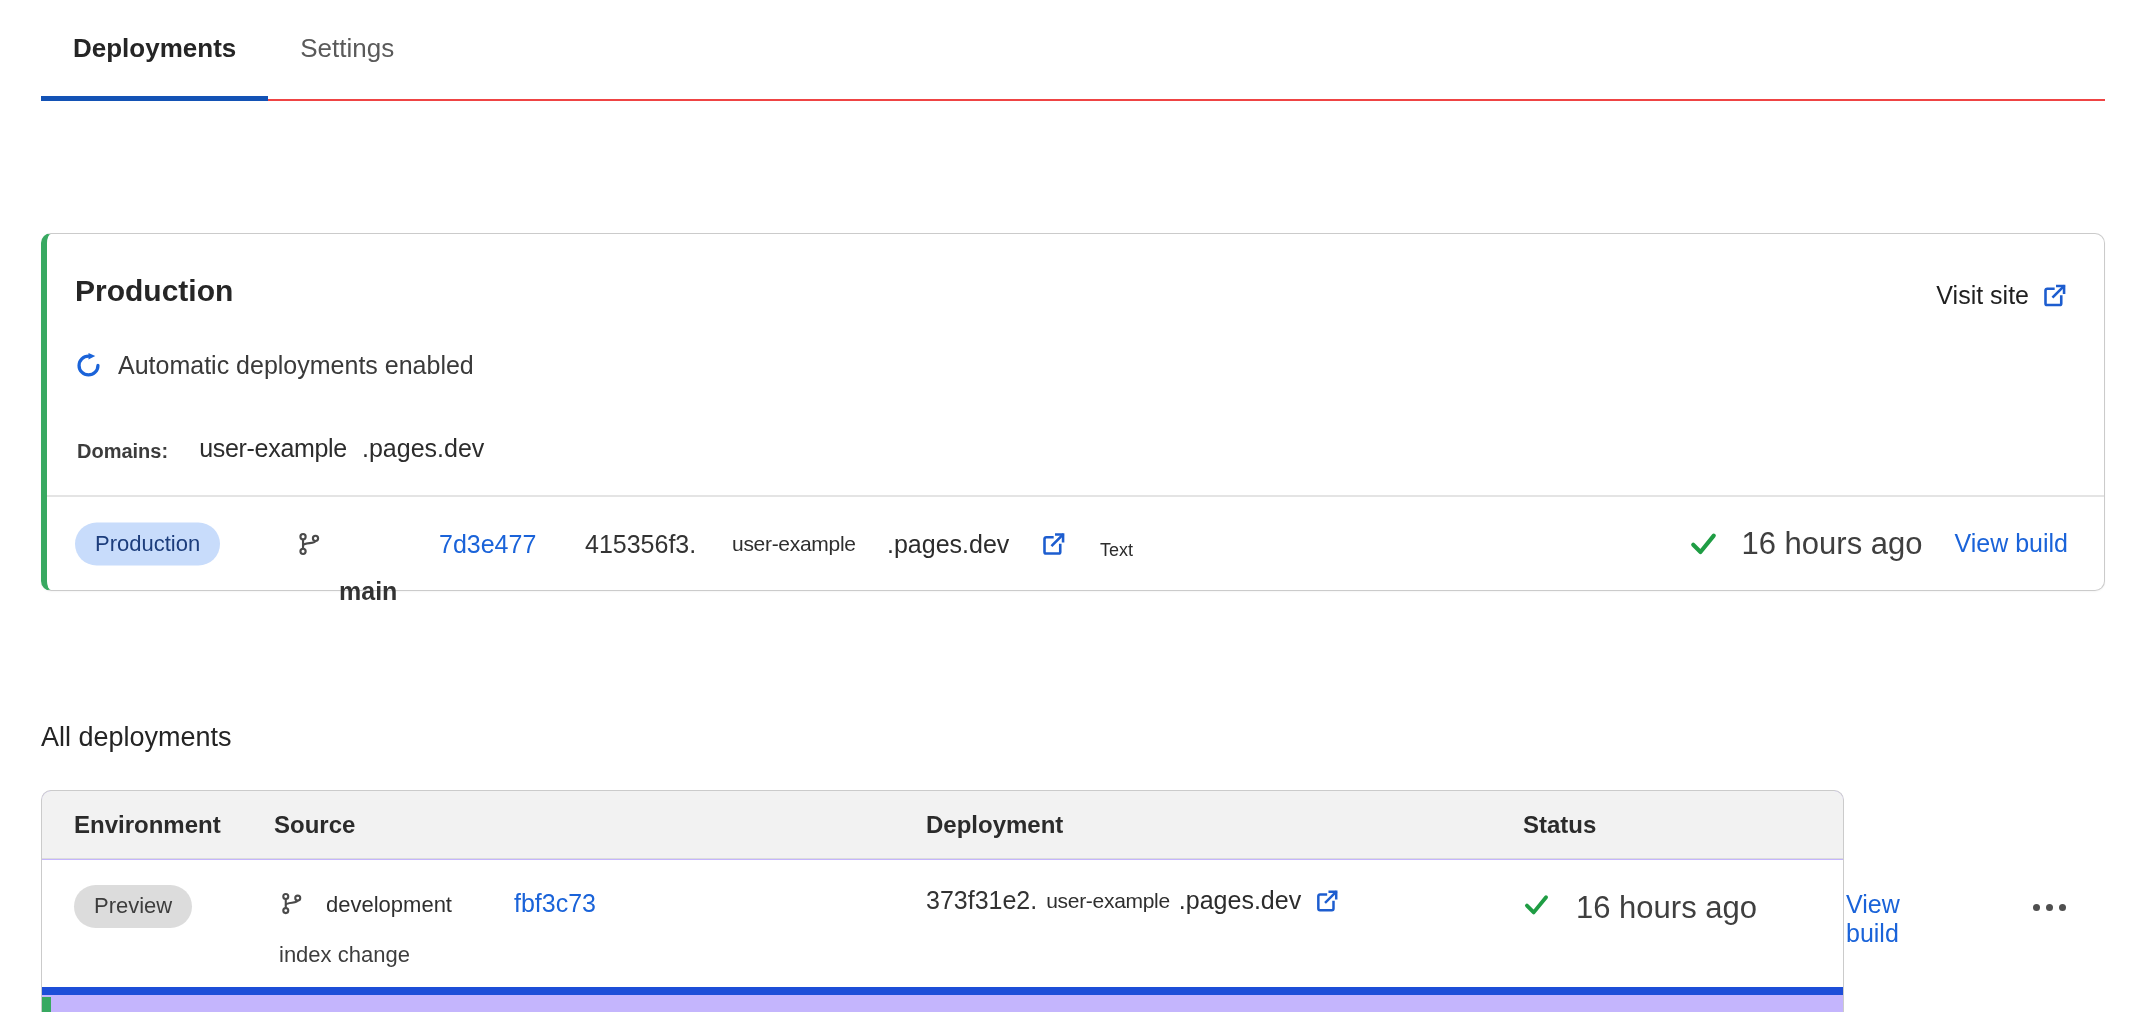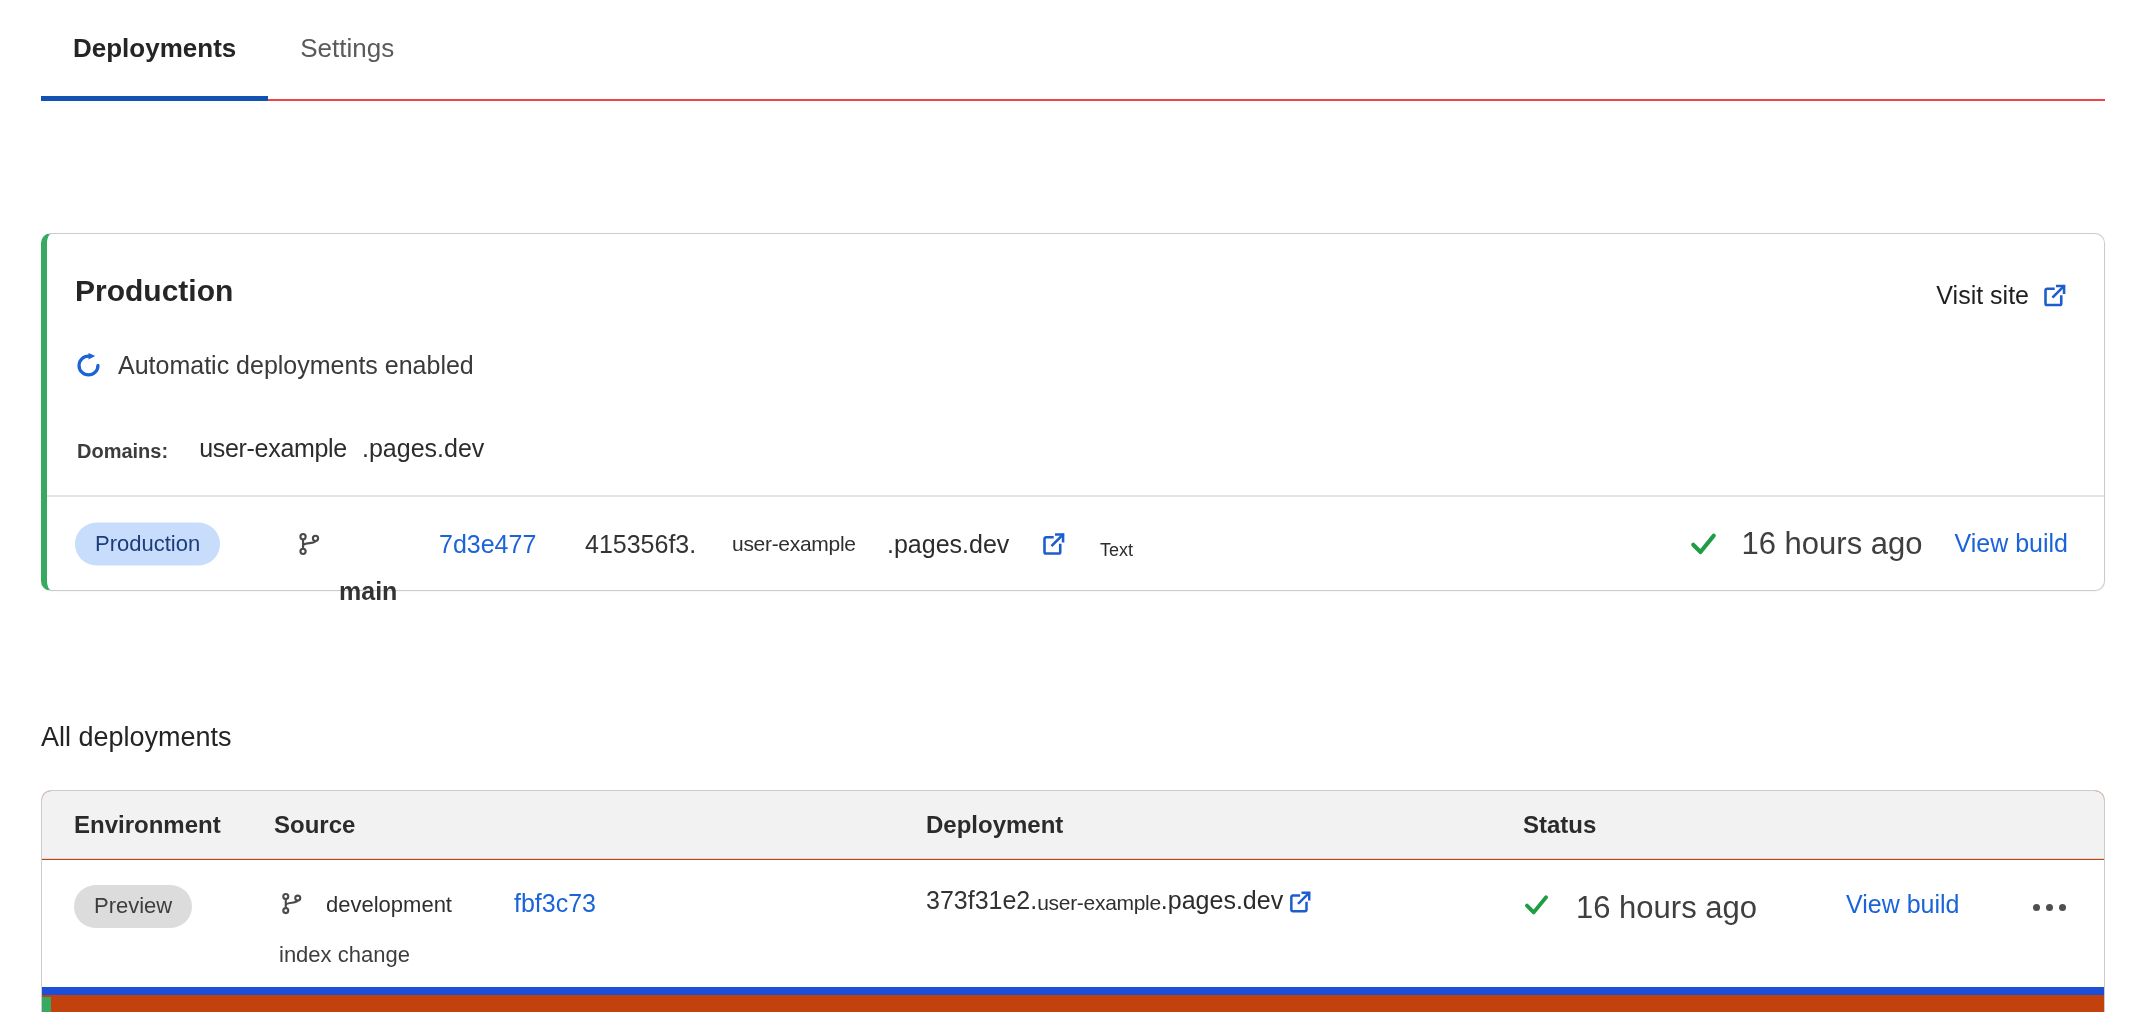--- a/index.html
+++ b/index.html
@@ -44,22 +44,22 @@
   .dep-suffix { font-size:25px; color:#2c2c2c; }
   .annotation { font-size:18px; color:#2c2c2c; }
   .time-text { font-size:31px; color:#3f3f3f; }
   .viewbuild { font-size:25px; }
 
   .status-group { position:absolute; right:36px; top:50%; transform:translateY(-50%);
                   display:flex; align-items:center; gap:24px; }
 
   
   .all-title { position:absolute; left:41px; top:722px; font-size:27px; font-weight:500; color:#242424; }
-  .dep-table { position:absolute; left:41px; top:790px; width:2064px; height:222px;
-               background:#c2410c; border:1.5px solid #cbcbcb; border-bottom:none;
+  .dep-table { position:absolute; left:41px; top:790px; width:1803px; height:222px;
+               background:#c4b5fd; border:1.5px solid #cbcbcb; border-bottom:none;
                border-radius:10px 10px 0 0; }
   .thead { position:absolute; left:0; right:0; top:0; height:68px; background:#f2f2f2;
            border-bottom:1.5px solid #dcdcdc; border-radius:9px 9px 0 0; }
   .th { position:absolute; top:0; height:68px; display:flex; align-items:center;
         font-size:24px; font-weight:700; color:#2b2b2b; }
   .th-env { left:32px; } .th-src { left:232px; } .th-dep { left:884px; } .th-status { left:1481px; }
 
   .trow { position:absolute; left:0; right:0; top:69px; height:135px; background:#fff;
           border-bottom:8px solid #1d4ed8; }
   .trow .abs { position:absolute; }
@@ -182,21 +182,21 @@
           <circle cx="6.5" cy="18.8" r="2.4"></circle>
           <circle cx="18" cy="6.8" r="2.4"></circle>
           <line x1="6.5" y1="7.6" x2="6.5" y2="16.4"></line>
           <path d="M6.5 13.6c0-3.2 11.5-1.6 11.5-4.4"></path>
         </svg>
       </span>
       <span class="abs row-branch" style="left:284px; top:32px;">development</span>
       <a class="abs link commit-link" style="left:472px; top:29px;">fbf3c73</a>
       <span class="abs row-msg" style="left:237px; top:82px;">index change</span>
 
-      <span class="abs inline-cell" style="left:884px; top:26px; align-items:flex-end;">
+      <span class="abs inline-cell" style="left:884px; top:26px; gap:9px;">
         <span class="hash-text">373f31e2.</span>
         <span class="dep-name">user-example</span>
         <span class="dep-suffix">.pages.dev</span>
         <a class="icon" style="margin-left:4px">
           <svg width="26" height="26" viewBox="0 0 24 24" fill="none" stroke="#1d5dcf" stroke-width="2.3" stroke-linecap="square">
             <path d="M18 13v6a1.5 1.5 0 0 1-1.5 1.5h-11A1.5 1.5 0 0 1 4 19V7.5A1.5 1.5 0 0 1 5.5 6H11"></path>
             <polyline points="14.5 3.5 20.5 3.5 20.5 9.5"></polyline>
             <line x1="11" y1="13" x2="20" y2="4"></line>
           </svg>
         </a>

